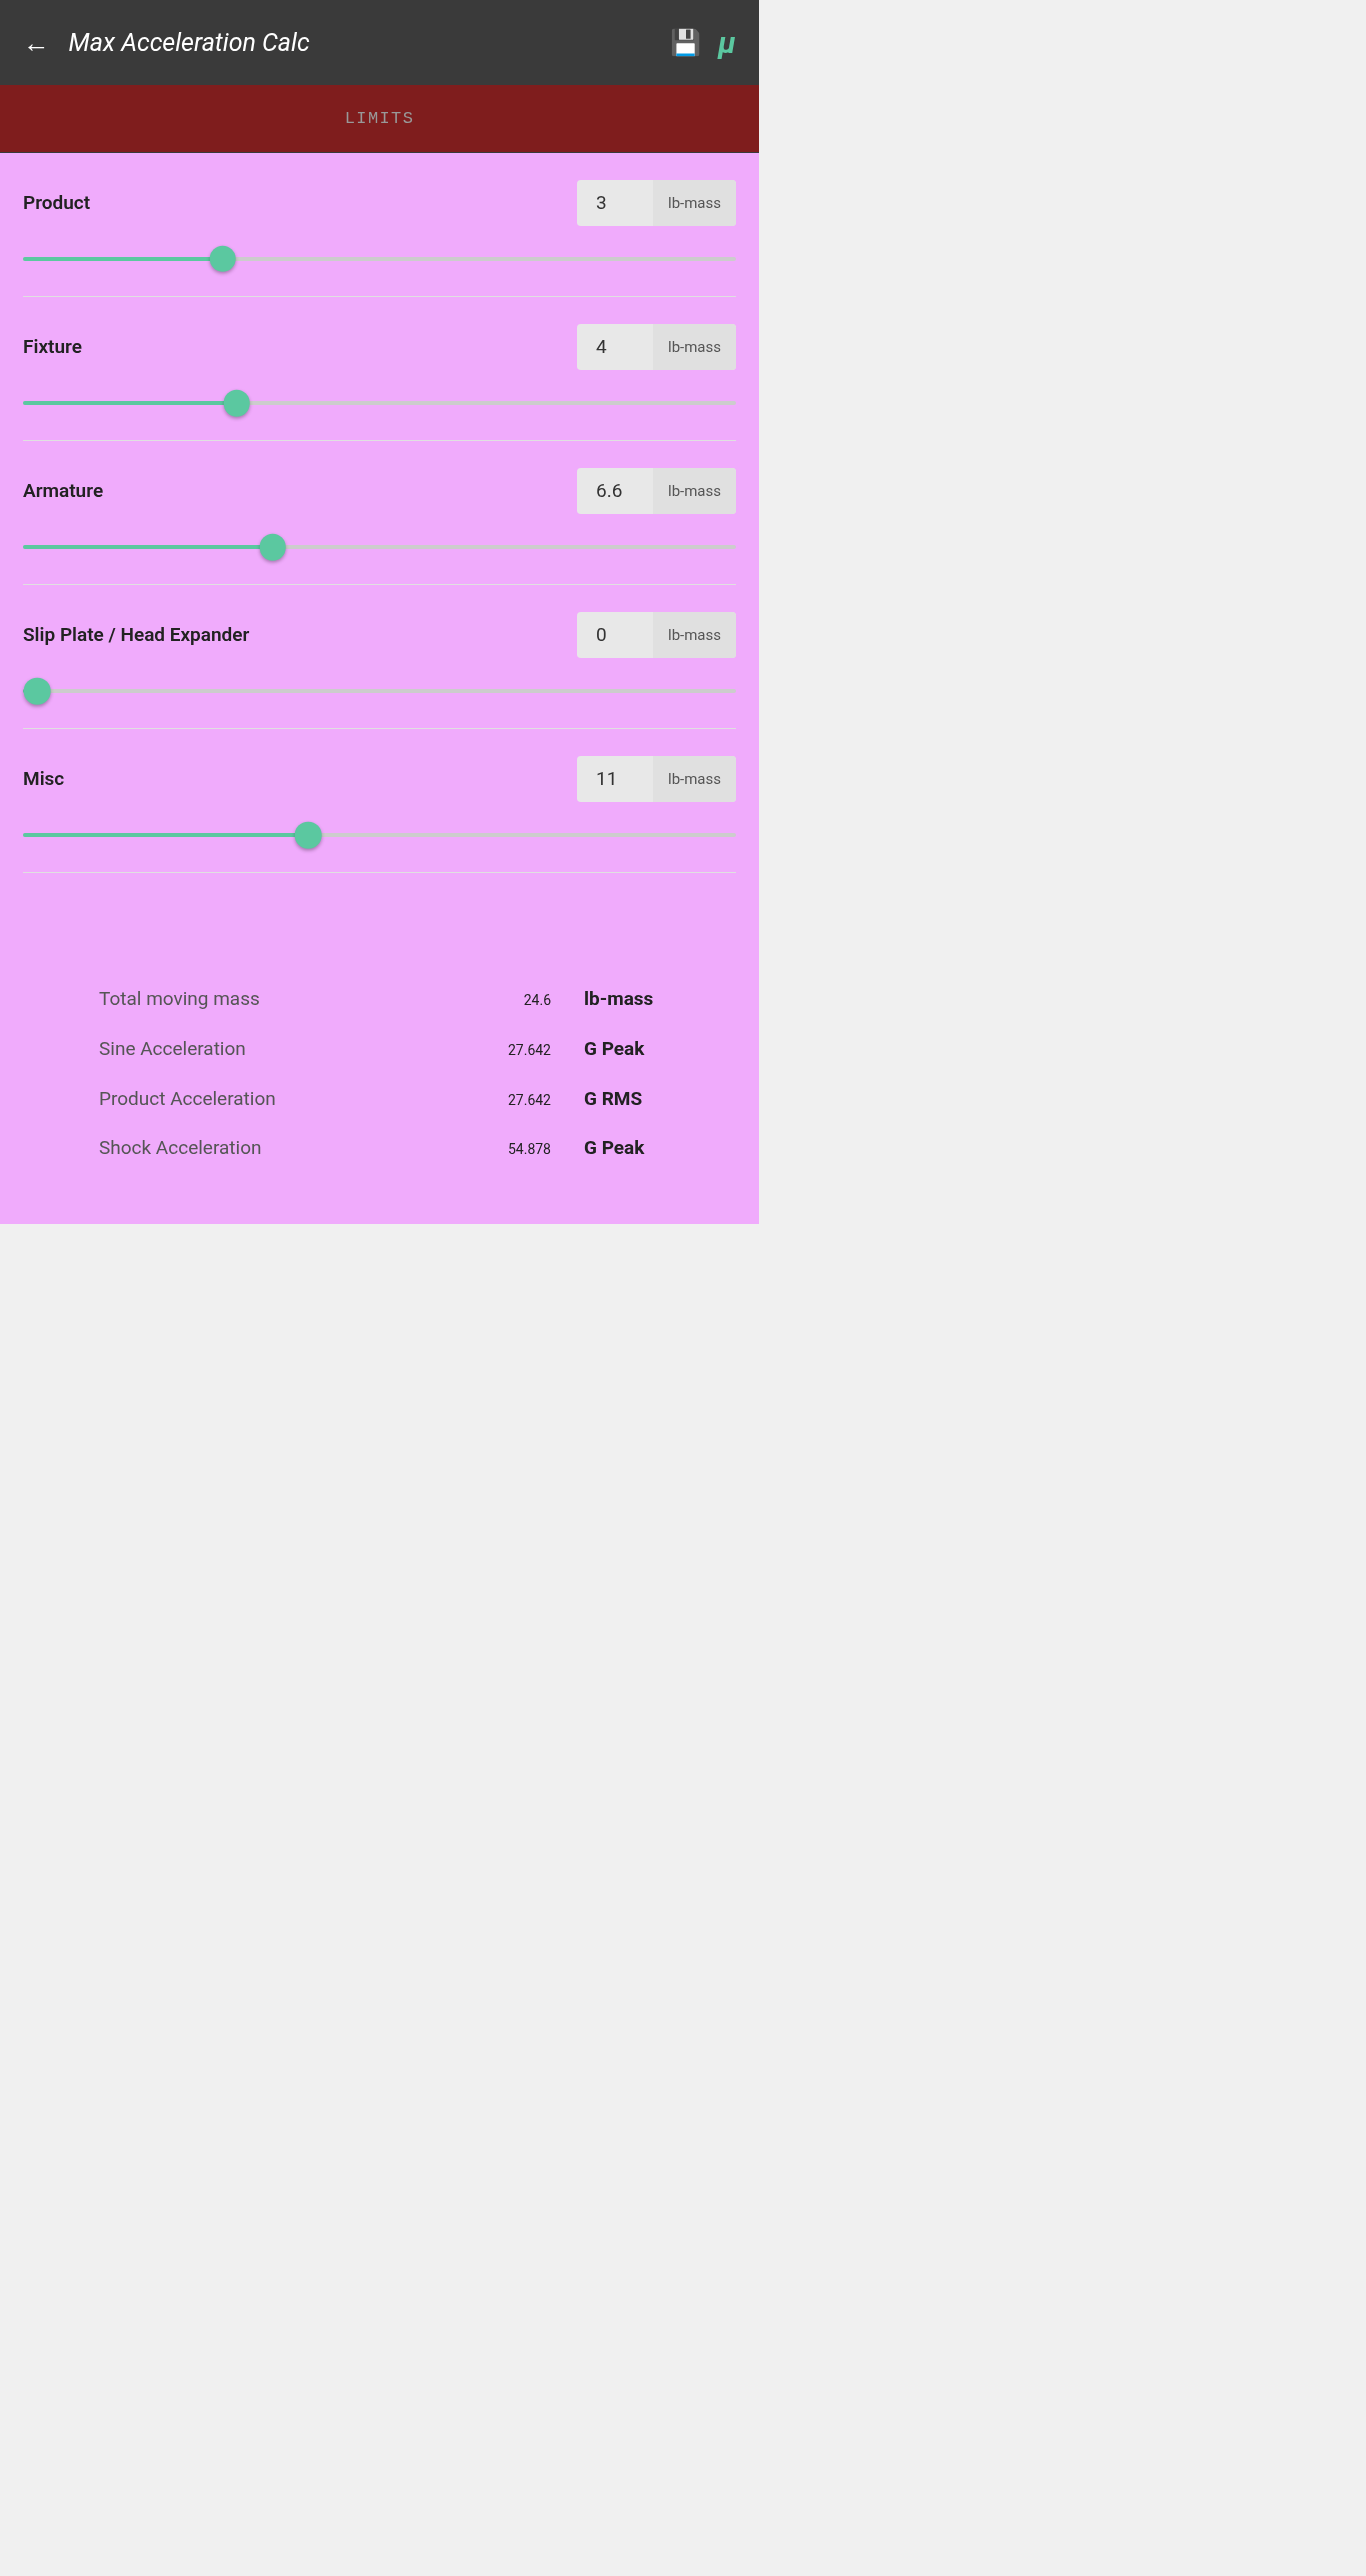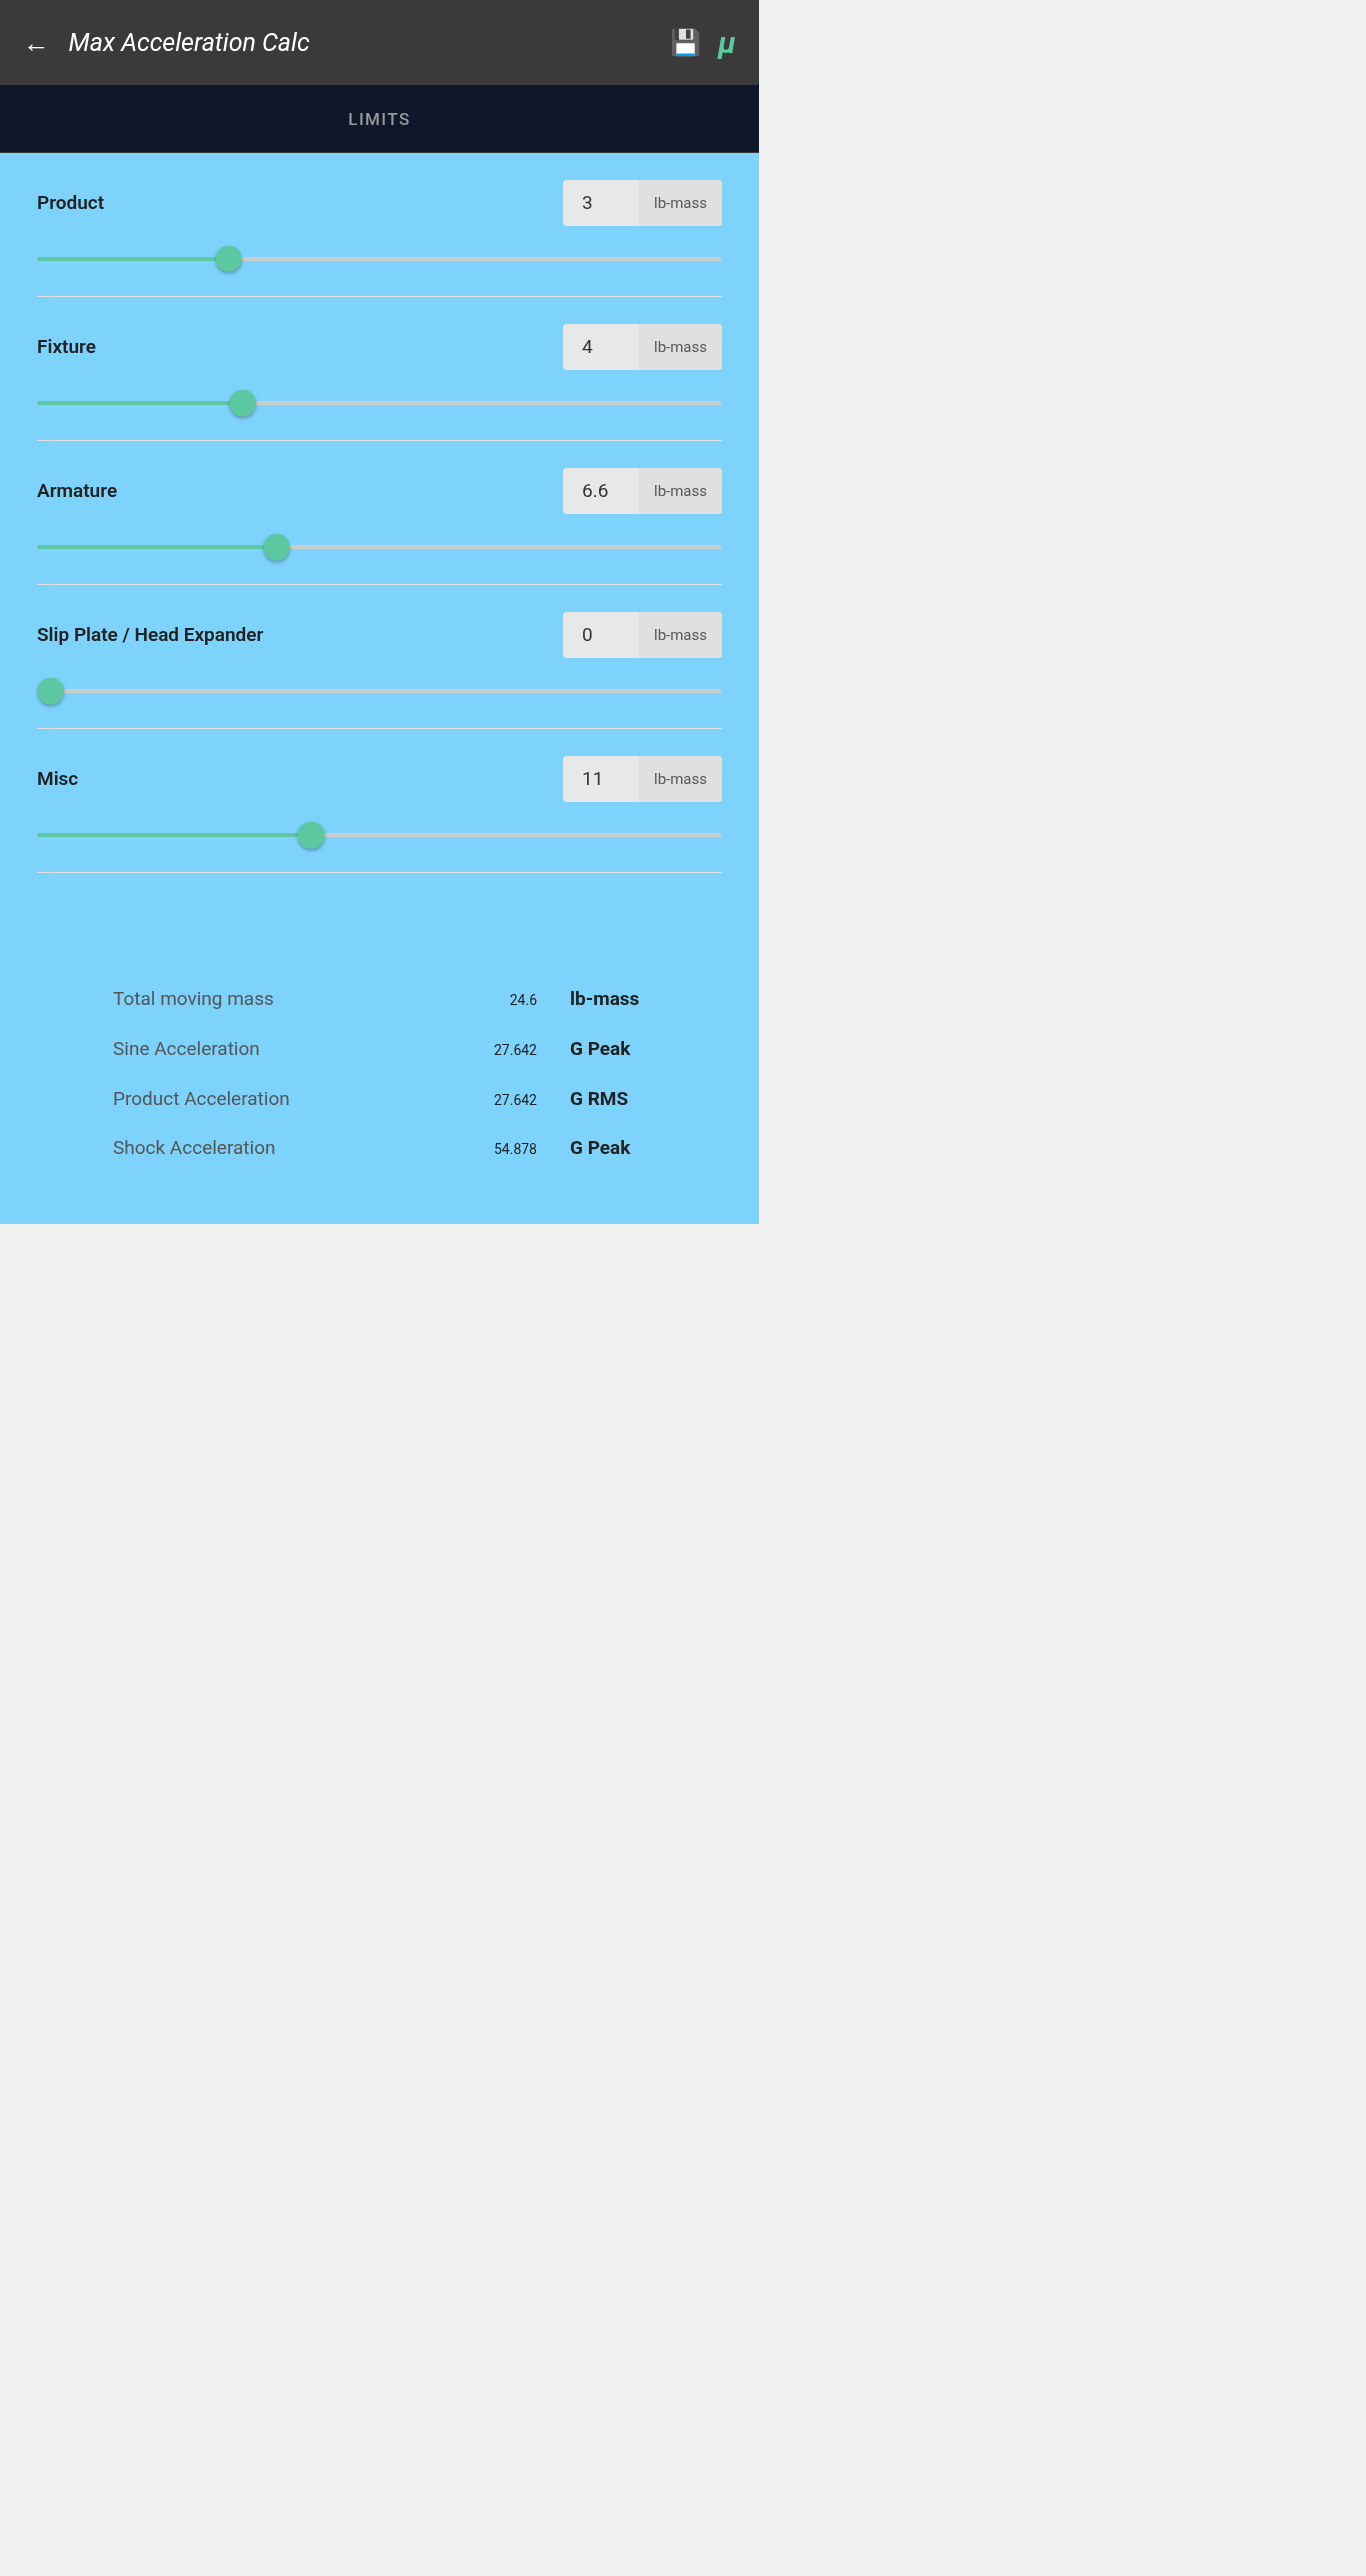--- a/index.html
+++ b/index.html
@@ -58,24 +58,25 @@
 
     .mu-icon {
       color: #5bc8a0;
       font-size: 30px;
       font-style: italic;
       font-weight: bold;
     }
 
     
     .tabs {
-      background-color: #0f172a;
+      background-color: #7f1d1d;
       display: flex;
       height: 68px;
       border-bottom: 1.9px solid #3a3a3a;
+      font-family: Liberation Mono, monospace;
     }
 
     .tab {
       flex: 1;
       display: flex;
       align-items: center;
       justify-content: center;
       color: #999;
       font-size: 17px;
       font-weight: 500;
@@ -93,22 +94,22 @@
       position: absolute;
       bottom: 0;
       left: 0;
       right: 0;
       height: 2.8px;
       background-color: #5bc8a0;
     }
 
     
     .content {
-      background-color: #7dd3fc;
-      padding: 0 37px;
+      background-color: #f0abfc;
+      padding: 0 23px;
     }
 
     
     .slider-section {
       padding: 26.6px 0 23px 0;
       border-bottom: 0.9px solid #e0e0e0;
     }
 
     .slider-row {
       display: flex;

